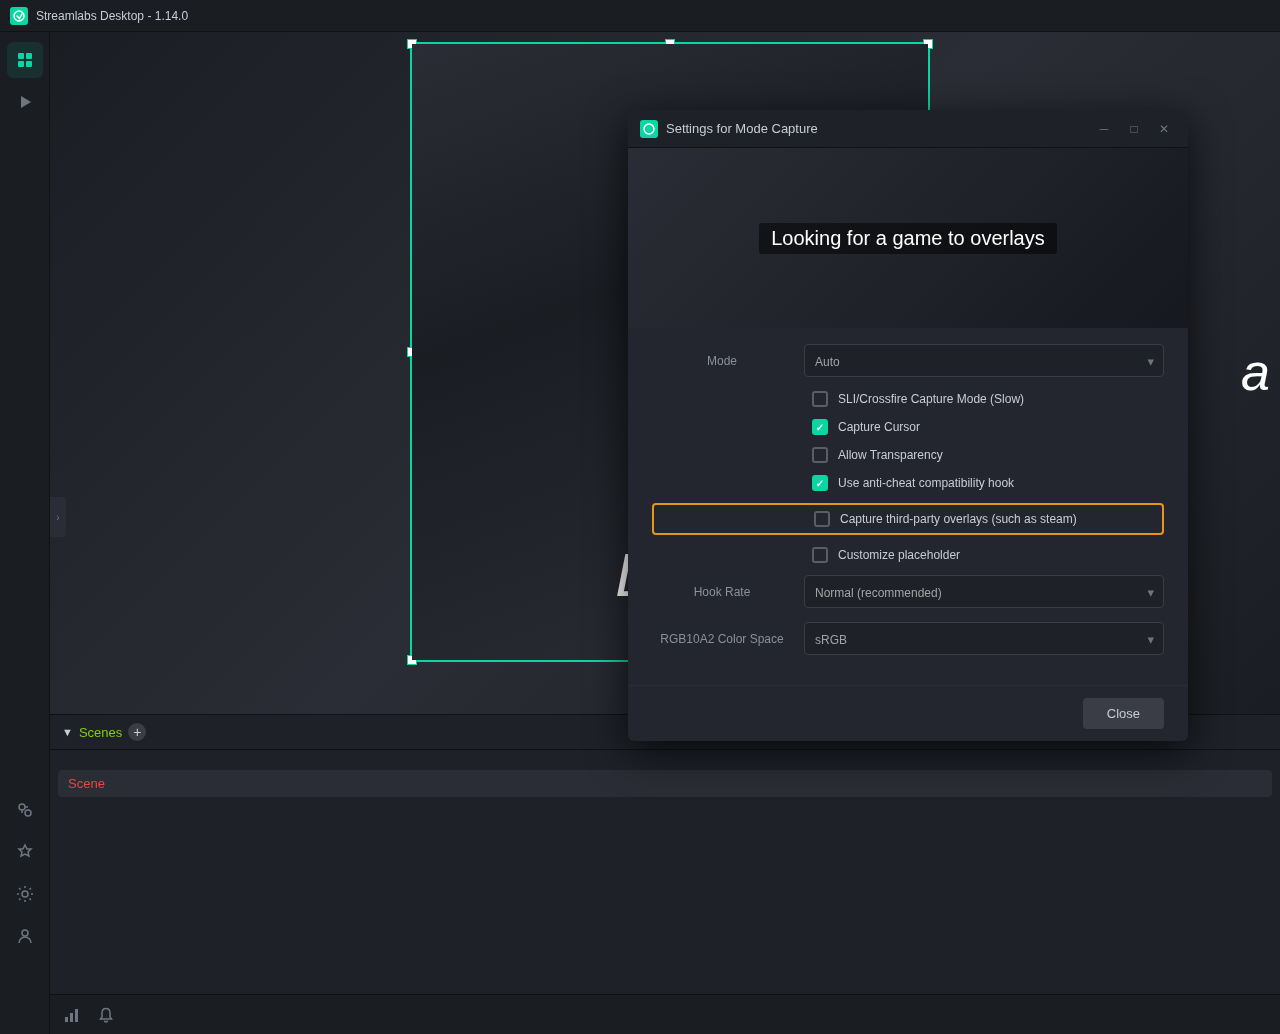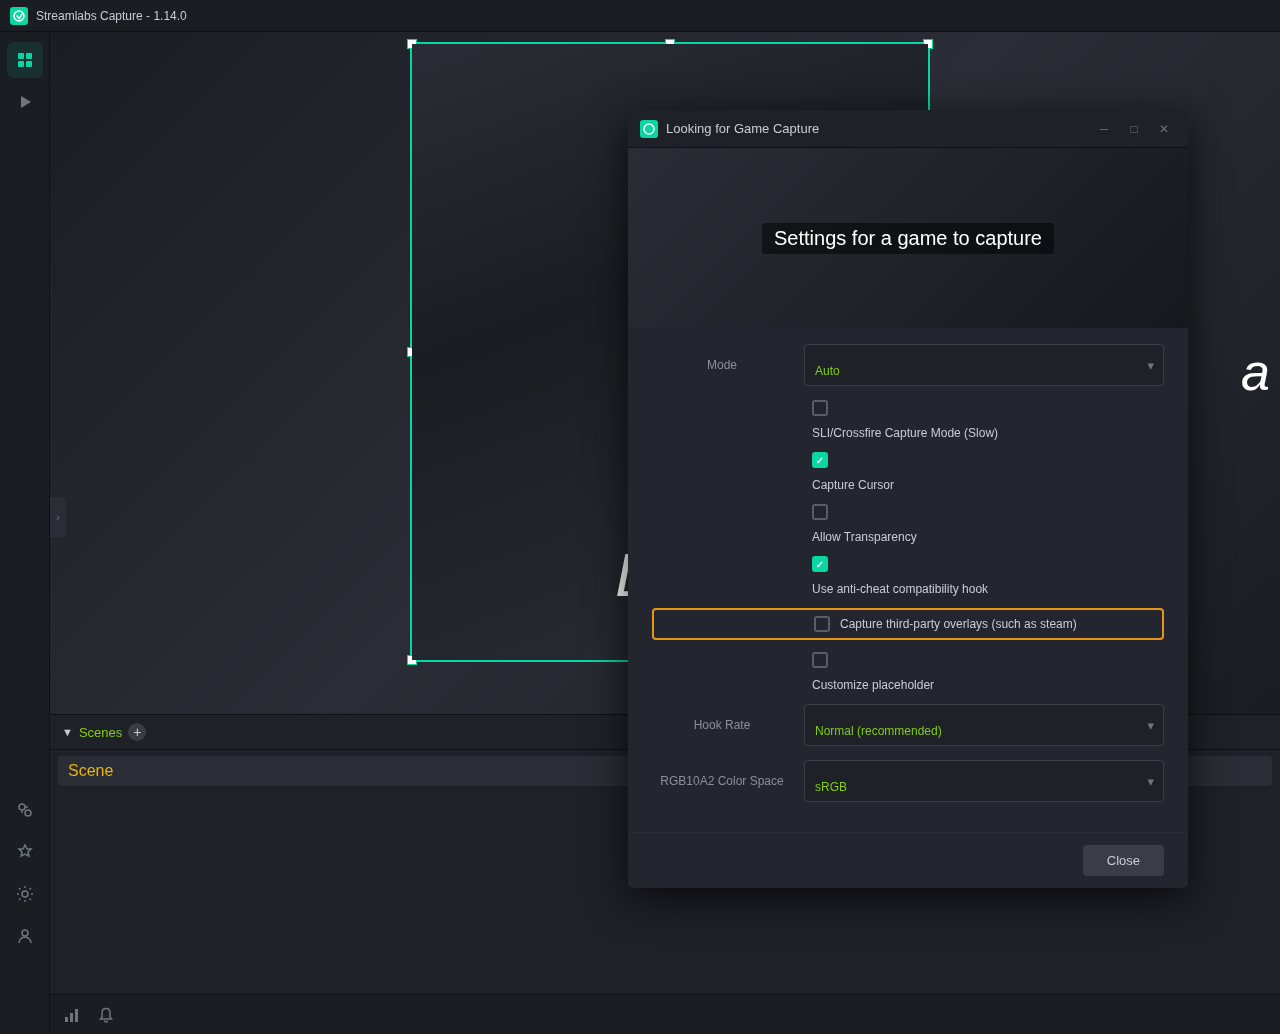--- a/index.html
+++ b/index.html
@@ -187,25 +187,25 @@
       display: flex;
       align-items: center;
       justify-content: center;
       font-size: 14px;
       cursor: pointer;
       line-height: 1;
     }
 
     .scene-item {
       background: #2a2d35;
-      margin: 6px 8px;
+      margin: 20px 8px;
       padding: 6px 10px;
       border-radius: 4px;
-      font-size: 16px;
-      color: #eab308;
+      font-size: 13px;
+      color: #ef4444;
       cursor: pointer;
     }
 
     
     #bottom-toolbar {
       position: absolute;
       bottom: 0;
       left: 0;
       right: 0;
       height: 40px;
@@ -322,22 +322,22 @@
 
     .form-control-wrapper {
       flex: 1;
     }
 
     .select-control {
       width: 100%;
       background: #1e2128;
       border: 1px solid #3a3d45;
       border-radius: 4px;
-      padding: 19px 30px 7px 10px;
-      color: #84cc16;
+      padding: 10px 30px 7px 10px;
+      color: #a3a3a3;
       font-size: 12px;
       appearance: none;
       cursor: pointer;
       position: relative;
     }
     .select-wrapper {
       position: relative;
       width: 100%;
     }
     .select-wrapper::after {
@@ -346,25 +346,24 @@
       right: 10px;
       top: 50%;
       transform: translateY(-50%);
       color: #6e7580;
       pointer-events: none;
     }
 
     
     .checkbox-row {
       display: flex;
-      align-items: flex-start;
+      align-items: center;
       gap: 10px;
       margin-bottom: 12px;
       padding-left: 160px;
-      flex-direction: column;
     }
     .checkbox-box {
       width: 16px;
       height: 16px;
       border: 2px solid #5a5d65;
       border-radius: 3px;
       background: transparent;
       flex-shrink: 0;
       display: flex;
       align-items: center;
@@ -405,21 +404,21 @@
 </head>
 <body>
 
 <div id="title-bar">
   <div class="app-icon">
     <svg width="12" height="12" viewBox="0 0 12 12" fill="none">
       <circle cx="6" cy="6" r="5" stroke="#fff" stroke-width="1.5"></circle>
       <path d="M4 6l2.5 2.5L9 4" stroke="#fff" stroke-width="1.5" stroke-linecap="round"></path>
     </svg>
   </div>
-  <span class="title-text">Streamlabs Capture - 1.14.0</span>
+  <span class="title-text">Streamlabs Desktop - 1.14.0</span>
 </div>
 
 <div id="sidebar">
   <div class="sidebar-icon active">
     <svg width="18" height="18" viewBox="0 0 18 18" fill="currentColor">
       <rect x="2" y="2" width="6" height="6" rx="1"></rect>
       <rect x="10" y="2" width="6" height="6" rx="1"></rect>
       <rect x="2" y="10" width="6" height="6" rx="1"></rect>
       <rect x="10" y="10" width="6" height="6" rx="1"></rect>
     </svg>
@@ -509,30 +508,30 @@
 </div>
 
 <div id="settings-dialog">
 
   <div class="dialog-titlebar">
     <div class="icon">
       <svg width="12" height="12" viewBox="0 0 12 12" fill="none">
         <circle cx="6" cy="6" r="5" stroke="#fff" stroke-width="1.5"></circle>
       </svg>
     </div>
-    <span class="title">Looking for Game Capture</span>
+    <span class="title">Settings for Mode Capture</span>
     <div class="win-btns">
       <div class="win-btn">─</div>
       <div class="win-btn">□</div>
       <div class="win-btn close">✕</div>
     </div>
   </div>
 
   <div class="dialog-preview">
-    <span class="dialog-preview-text">Settings for a game to capture</span>
+    <span class="dialog-preview-text">Looking for a game to overlays</span>
   </div>
 
   <div class="dialog-body">
 
     <div class="form-row">
       <span class="form-label">Mode</span>
       <div class="form-control-wrapper">
         <div class="select-wrapper">
           <select class="select-control">
             <option>Auto</option>

